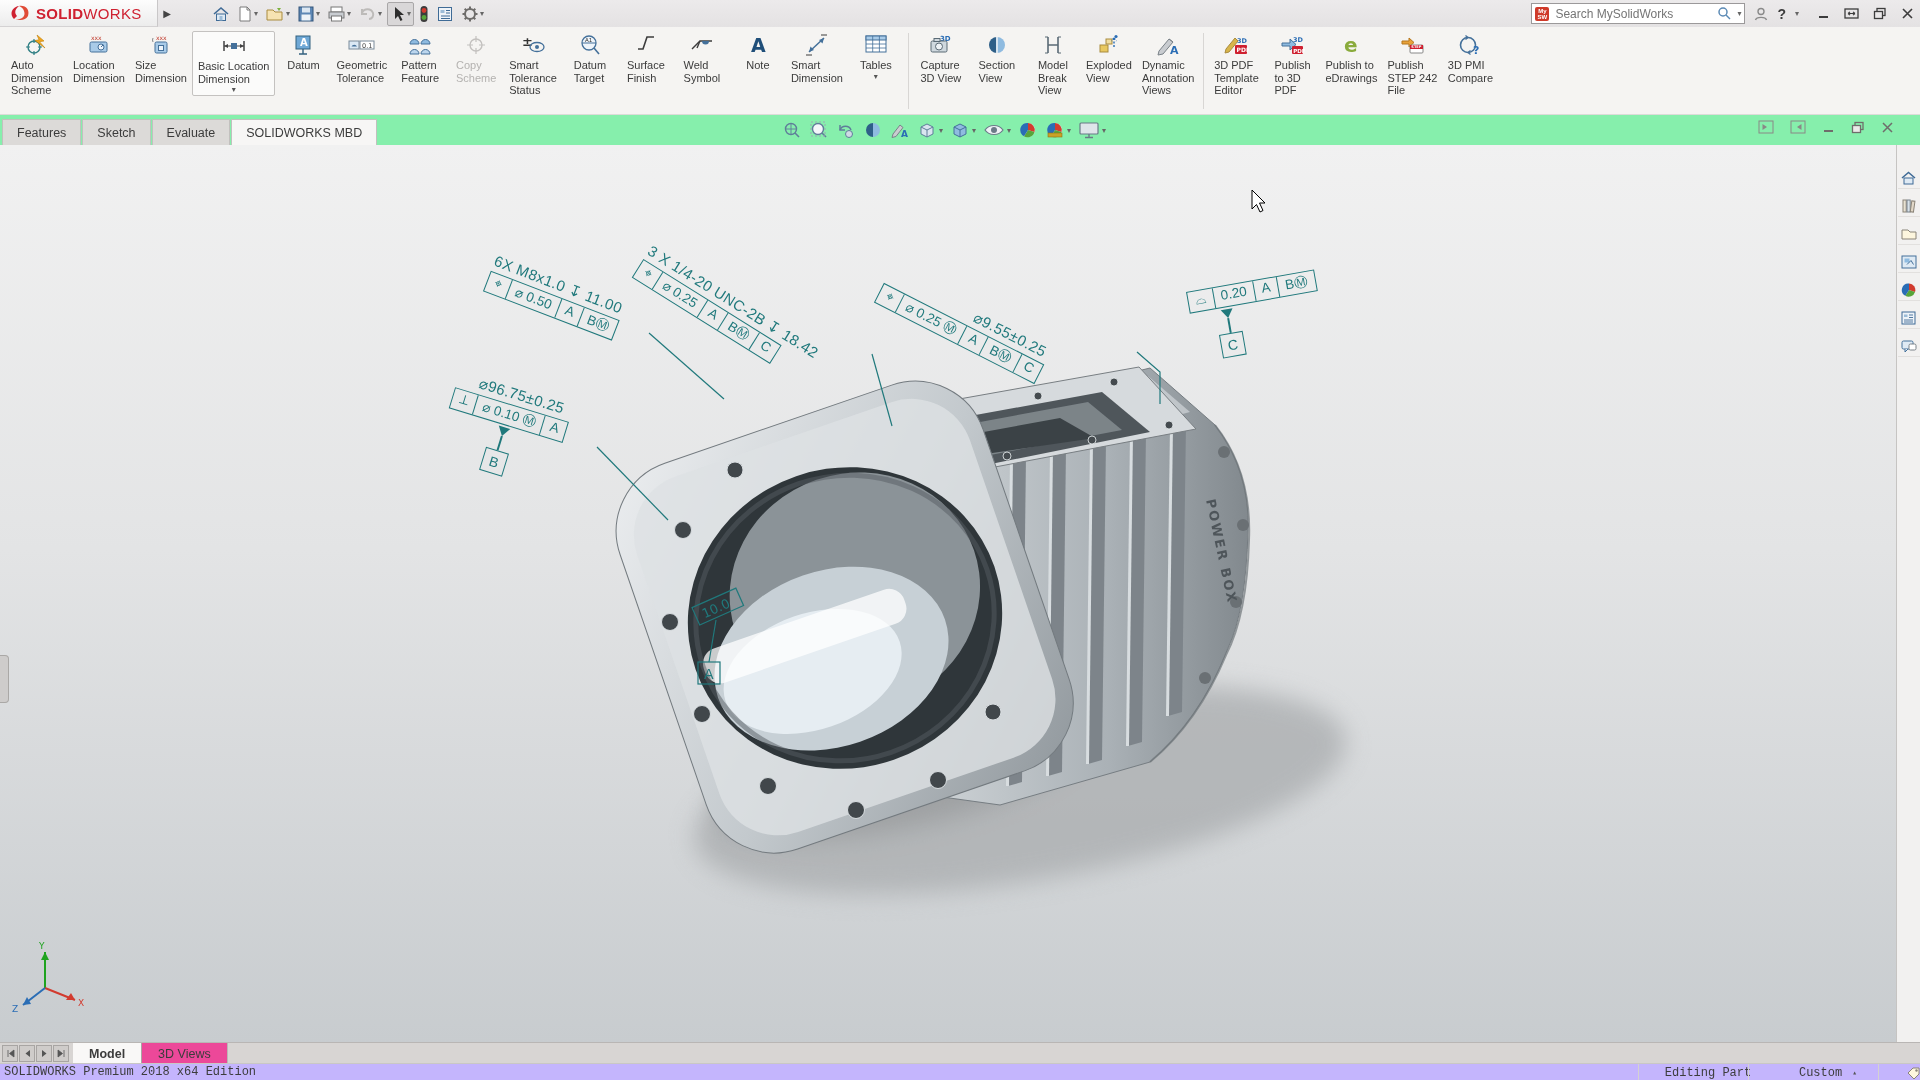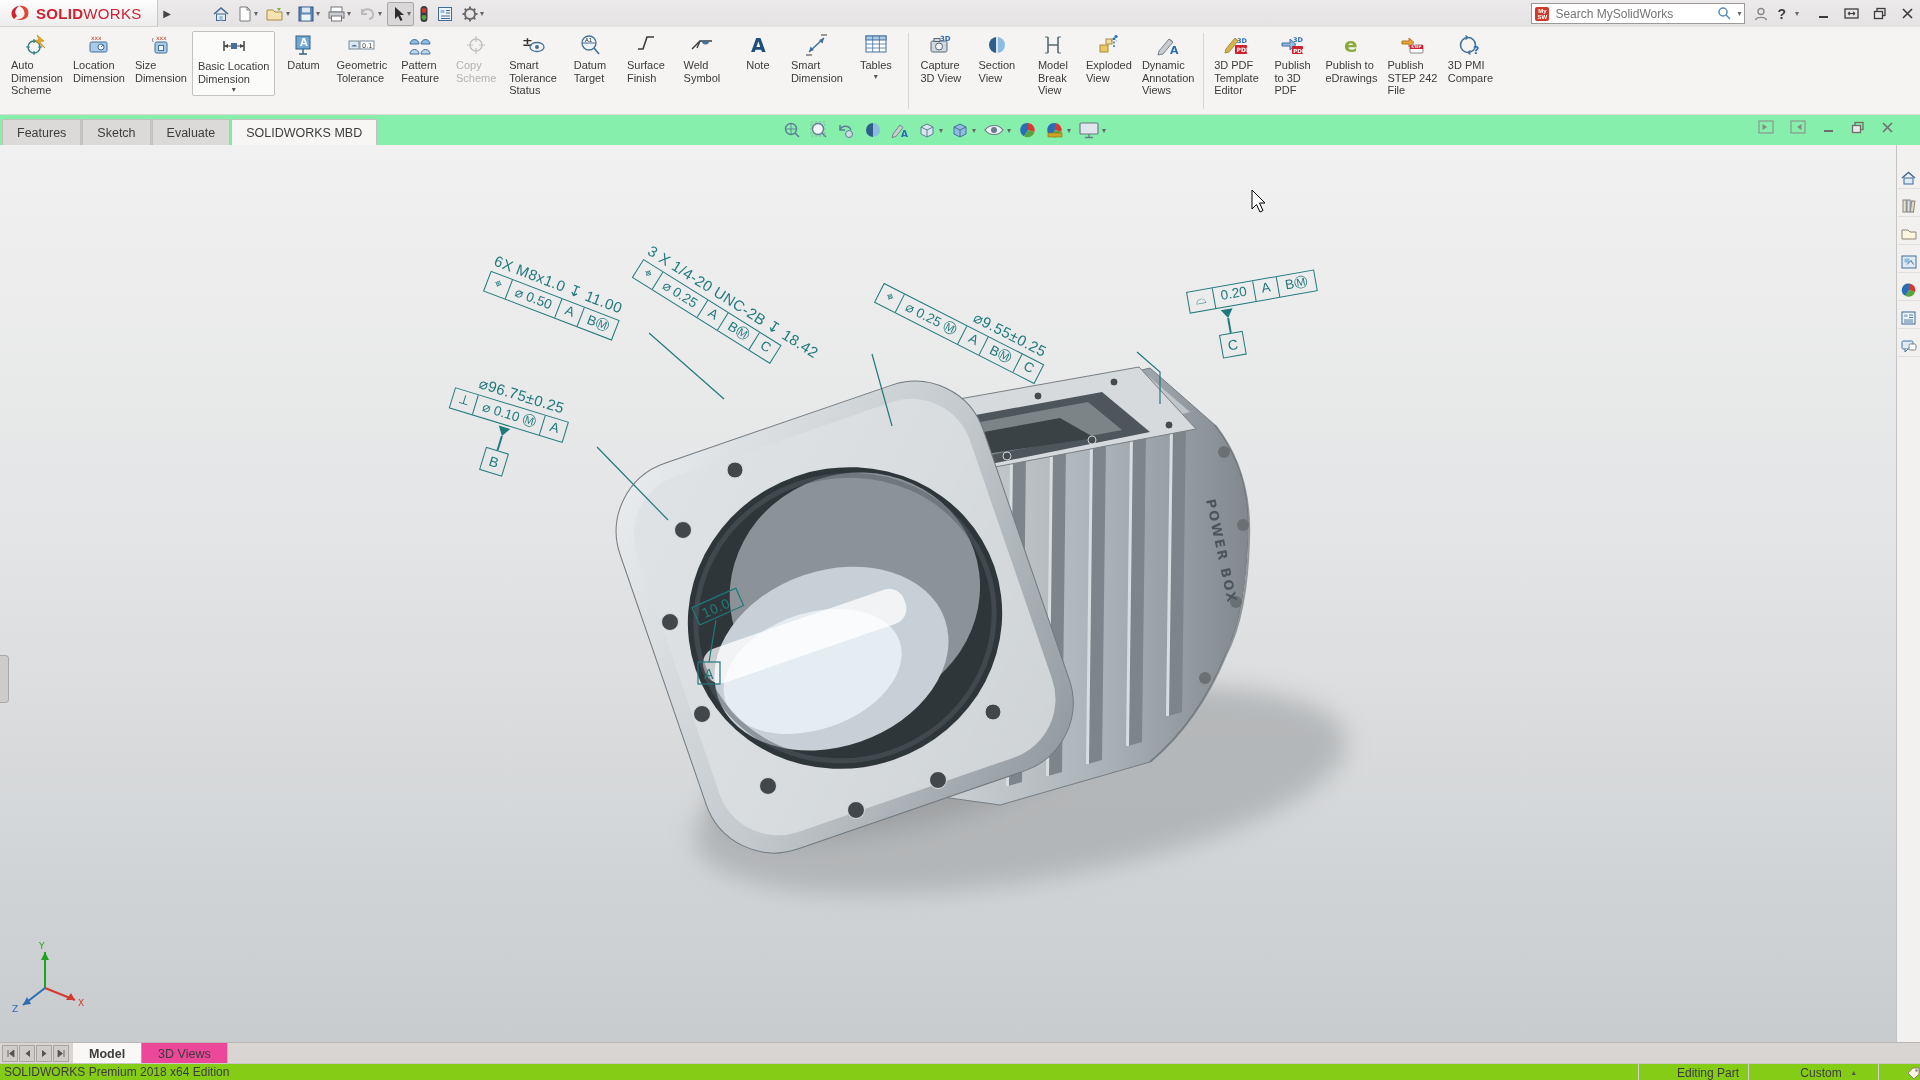--- a/index.html
+++ b/index.html
@@ -65,21 +65,21 @@
   .tpbtn{width:22px;height:21px;display:flex;align-items:center;justify-content:center;border-bottom:1px solid #e2e0de;}
 
   
   .docbar{position:absolute;left:0;top:1042px;width:1920px;height:21px;background:#d8d5d3;border-top:1px solid #b9b6b4;display:flex;align-items:stretch;}
   .navbtns{display:flex;align-items:center;gap:1px;padding:2px 4px 2px 2px;}
   .navbtn{width:14px;height:15px;background:#cfccca;border:1px solid #a8a5a3;display:flex;align-items:center;justify-content:center;}
   .doctab{padding:0 16px;display:flex;align-items:center;font-size:12.5px;color:#3c3c3c;background:#ec4899;border-right:1px solid #bab7b5;}
   .doctab.active{background:#f9f8f7;font-weight:bold;border-right:1px solid #a9a6a4;}
 
   
-  .statusbar{position:absolute;left:0;top:1063px;width:1920px;height:17px;background:#84cc16;border-top:1px solid #c9c7c5;font-size:12px;color:#3c3c3c;}
+  .statusbar{position:absolute;left:0;top:1063px;width:1920px;height:17px;background:#c4b5fd;border-top:1px solid #c9c7c5;font-size:12px;color:#3c3c3c;font-family:Liberation Mono, monospace;}
   .sb-left{position:absolute;left:4px;top:1px;}
   .sb-cell{position:absolute;top:0;height:17px;display:flex;align-items:center;border-left:1px solid #d4d2d0;padding:0 14px;}
 
   svg text{font-family:"DejaVu Sans","Liberation Sans",sans-serif;}
 </style>
 </head>
 <body>
 
 <div id="root">
 

